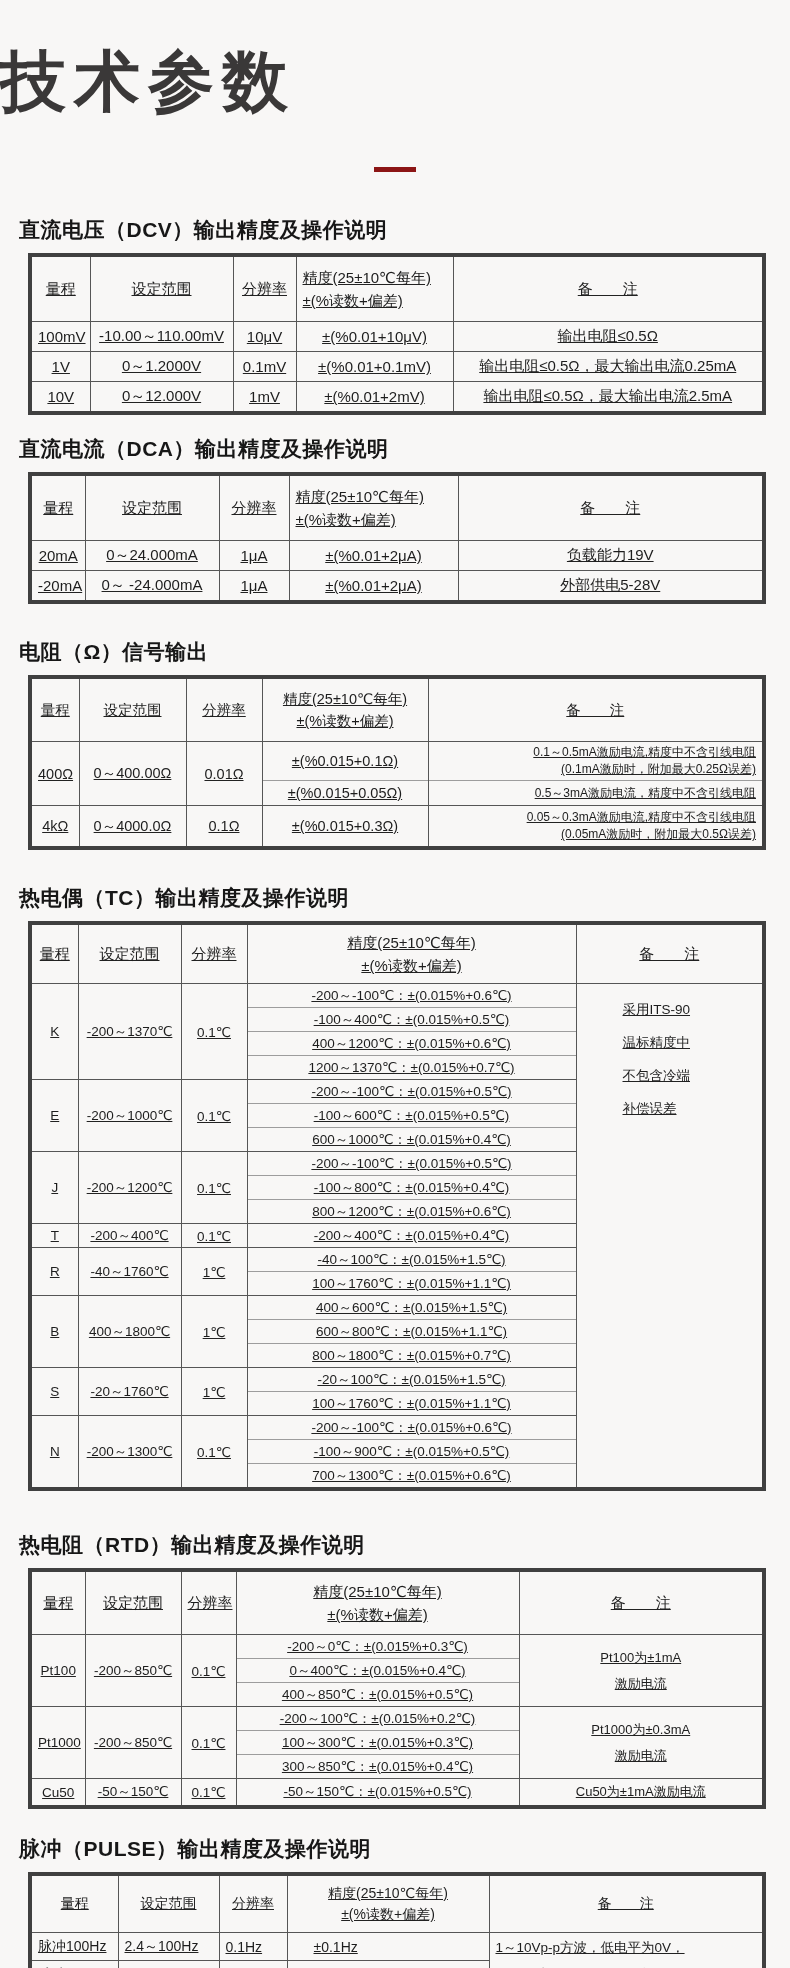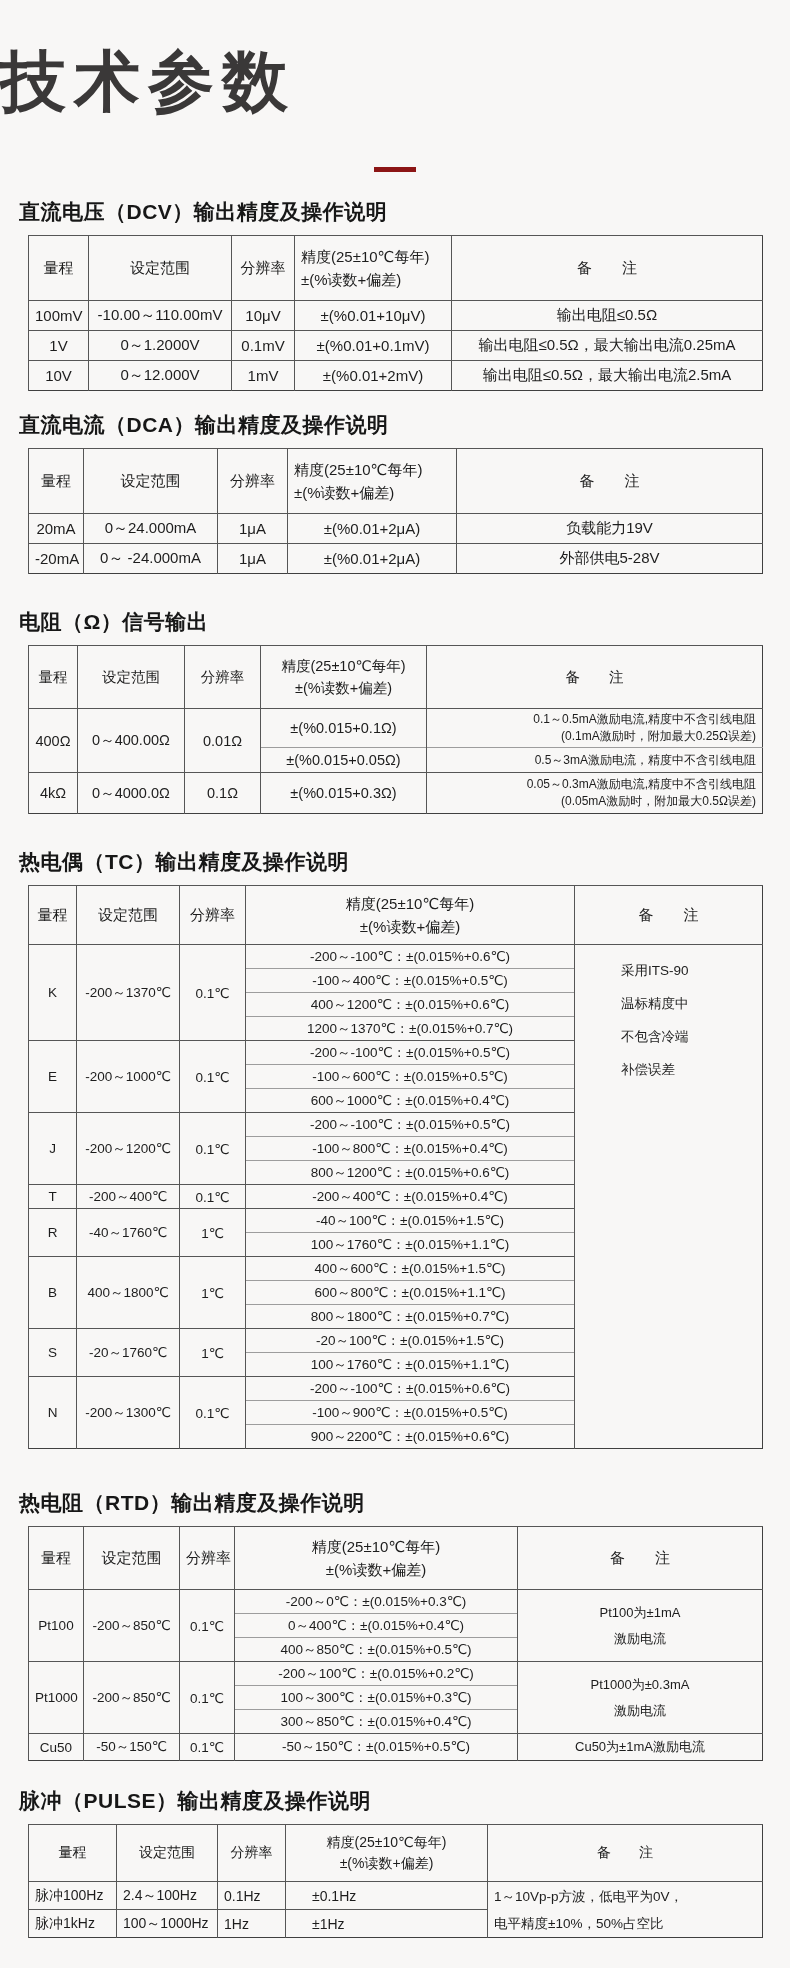--- a/index.html
+++ b/index.html
@@ -14,28 +14,28 @@
     margin:0; text-align:left;
     font-size:66px; line-height:1.08; font-weight:900;
     color:#3a3838; letter-spacing:8px;
   }
   .dash{width:42px;height:5px;background:#8c1515;margin:50px auto 0;}
   .sec{padding:0 28px;}
   .sec h2{
     font-size:21px; font-weight:700; color:#171717;
     margin:34px 0 9px; margin-left:-9px; letter-spacing:0.5px;
   }
-  .sec.s1 h2{margin-top:26px;}
+  .sec.s1 h2{margin-top:44px;}
   .sec.s2 h2{margin-top:20px;}
   .sec.s5 h2{margin-top:40px;}
   .sec.s6 h2{margin-top:26px;}
 
   table.t{
     table-layout:fixed; border-collapse:collapse;
-    width:734px; border:1px solid #404040; background:transparent;
+    width:734px; border:4px solid #404040; background:transparent;text-decoration:underline;
   }
   .t th,.t td{
     border-left:1px solid #565656; border-top:1px solid #565656;
     padding:0 6px; font-weight:400; color:#1d1d1d;
     overflow:hidden; white-space:nowrap;
   }
   .t .acc-h div{line-height:1.55;}
   .t th{text-align:center;}
   .t th.left,.t td.left{text-align:center;}
   .t tr.sub td{border-top-color:#9d9d9d;}
@@ -327,21 +327,21 @@
       <tr>
         <td rowspan="3">N</td>
         <td rowspan="3">-200～1300℃</td>
         <td rowspan="3">0.1℃</td>
         <td>-200～-100℃：±(0.015%+0.6℃)</td>
       </tr>
       <tr class="sub">
             <td>-100～900℃：±(0.015%+0.5℃)</td>
           </tr>
       <tr class="sub">
-            <td>900～2200℃：±(0.015%+0.6℃)</td>
+            <td>700～1300℃：±(0.015%+0.6℃)</td>
           </tr>
     </tbody>
       </table>
   </div>
 
   <div class="sec s5">
     <h2>热电阻（RTD）输出精度及操作说明</h2>
     <table class="t rtd">
       <colgroup>
           <col style="width:55px">

